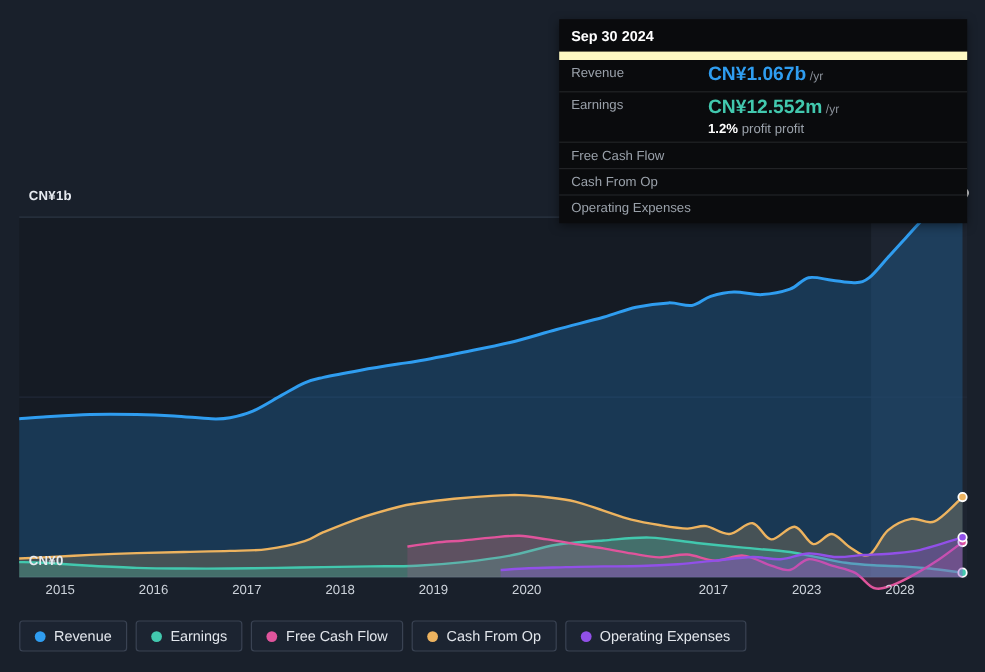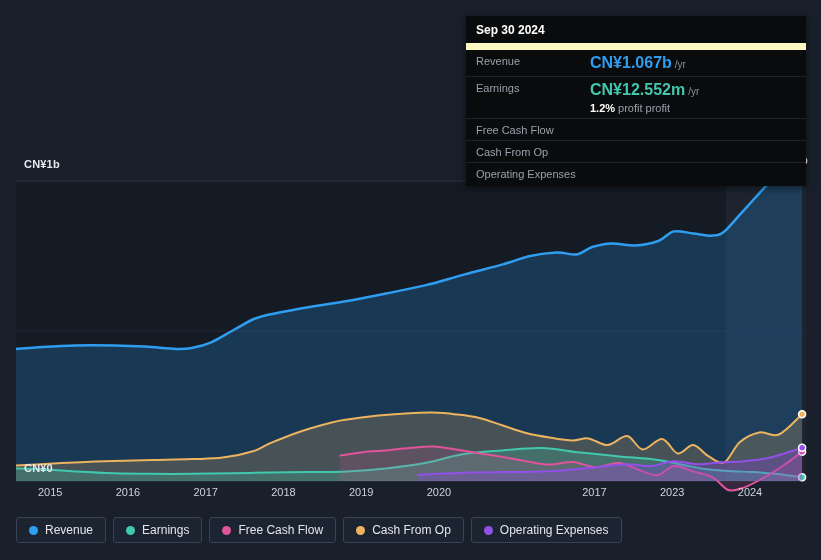--- a/index.html
+++ b/index.html
@@ -71,21 +71,21 @@
   <div id="x-axis">
       <div class="x-tick" style="left: 36.2165px;">2015</div>
       <div class="x-tick" style="left: 113.972px;">2016</div>
       <div class="x-tick" style="left: 191.728px;">2017</div>
       <div class="x-tick" style="left: 269.484px;">2018</div>
       <div class="x-tick" style="left: 347.24px;">2019</div>
       <div class="x-tick" style="left: 424.996px;">2020</div>
       <div class="x-tick" style="left: 502.752px; margin-top: 31px;">2021</div>
       <div class="x-tick" style="left: 580.508px;">2017</div>
       <div class="x-tick" style="left: 658.264px;">2023</div>
-      <div class="x-tick" style="left: 736.02px;">2024</div>
+      <div class="x-tick" style="left: 736.02px;">2028</div>
     </div>
 
   <div id="tooltip">
     <div class="tt-header">Sep 30 2024</div>
     <div id="tt-rows">
         <div class="tt-row">
           <span class="tt-label">Revenue</span>
           <span class="tt-value-wrap"><span class="tt-value" style="color: rgb(47, 157, 240);">CN¥1.067b</span><span class="tt-suffix">/yr</span></span>
         </div>
         <div class="tt-row">

